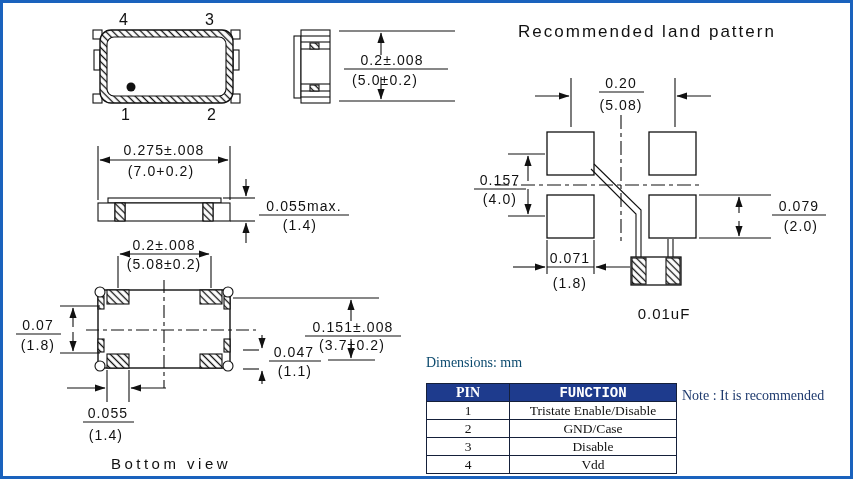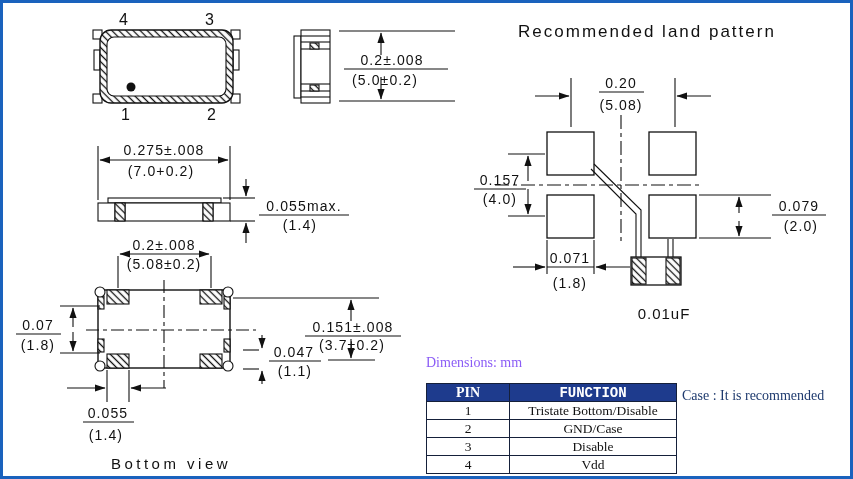--- a/index.html
+++ b/index.html
@@ -6,21 +6,21 @@
   .page{position:relative;width:853px;height:479px;background:#fff;
         border:3px solid #1a62bd;box-sizing:border-box;overflow:hidden;
         font-family:"Liberation Sans",sans-serif;}
   .page svg{position:absolute;left:0;top:0;}
   svg text{fill:#111;font-family:"Liberation Sans",sans-serif;}
   .dim{font-size:14px;letter-spacing:1.1px;}
   .pin-num{font-size:16px;letter-spacing:1px;}
   .view-label{font-size:15px;letter-spacing:3.5px;}
   .lp-title{font-size:17px;letter-spacing:2px;}
   .cap-label{font-size:15px;letter-spacing:1px;}
-  .unit-note{position:absolute;left:423px;top:352px;color:#8b5cf6;
+  .unit-note{position:absolute;left:423px;top:352px;color:#0c4a6e;
              font-family:"Liberation Serif",serif;font-size:14px;}
   .pin-table{position:absolute;left:423px;top:380px;border-collapse:collapse;
              font-family:"Liberation Serif",serif;font-size:13.5px;color:#111;}
   .pin-table th,.pin-table td{border:1px solid #15203a;text-align:center;padding:0 2px;}
   .pin-table th{background:#1e3b8d;color:#fff;font-weight:bold;height:17px;font-size:14px;}
   .pin-table td{height:17px;}
   .col-pin{width:78px;}
   .col-func{width:162px;font-family:Liberation Mono, monospace;}
   .note{position:absolute;left:679px;top:384px;width:172px;
         font-family:"Liberation Serif",serif;font-size:14px;color:#1e3a6e;line-height:1.34;}
@@ -265,34 +265,34 @@
   <table class="pin-table">
     <thead>
       <tr>
         <th class="col-pin">PIN</th>
         <th class="col-func">FUNCTION</th>
       </tr>
     </thead>
     <tbody>
       <tr>
         <td>1</td>
-        <td>Tristate Bottom/Disable</td>
+        <td>Tristate Enable/Disable</td>
       </tr>
       <tr>
         <td>2</td>
         <td>GND/Case</td>
       </tr>
       <tr>
         <td>3</td>
         <td>Disable</td>
       </tr>
       <tr>
         <td>4</td>
         <td>Vdd</td>
       </tr>
     </tbody>
   </table>
 
   <div class="note">
-    <div>Case : It is recommended</div>
+    <div>Note : It is recommended</div>
   </div>
 
 </div>
 
 </body></html>

